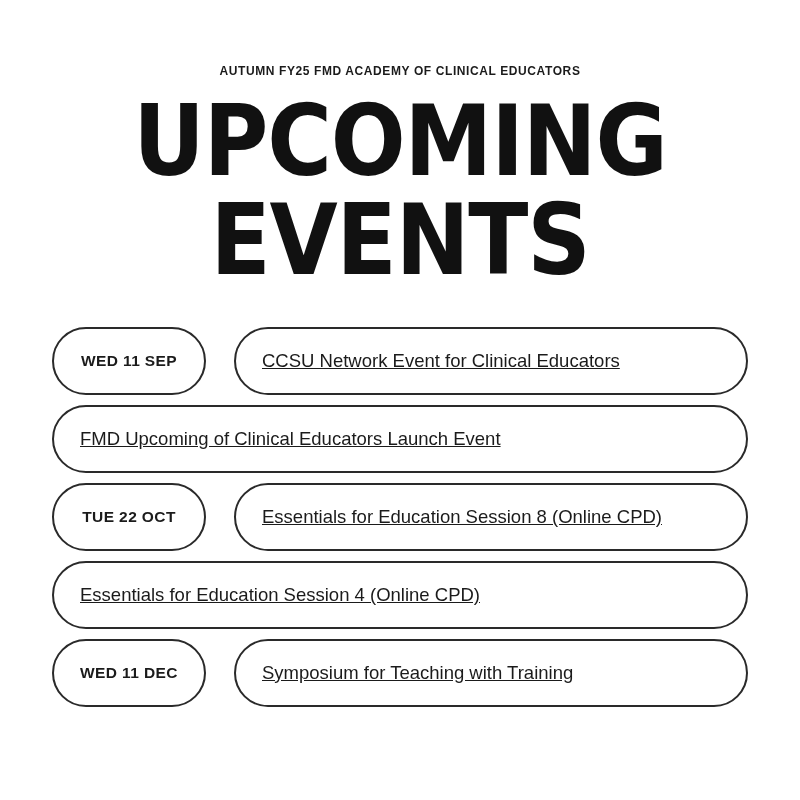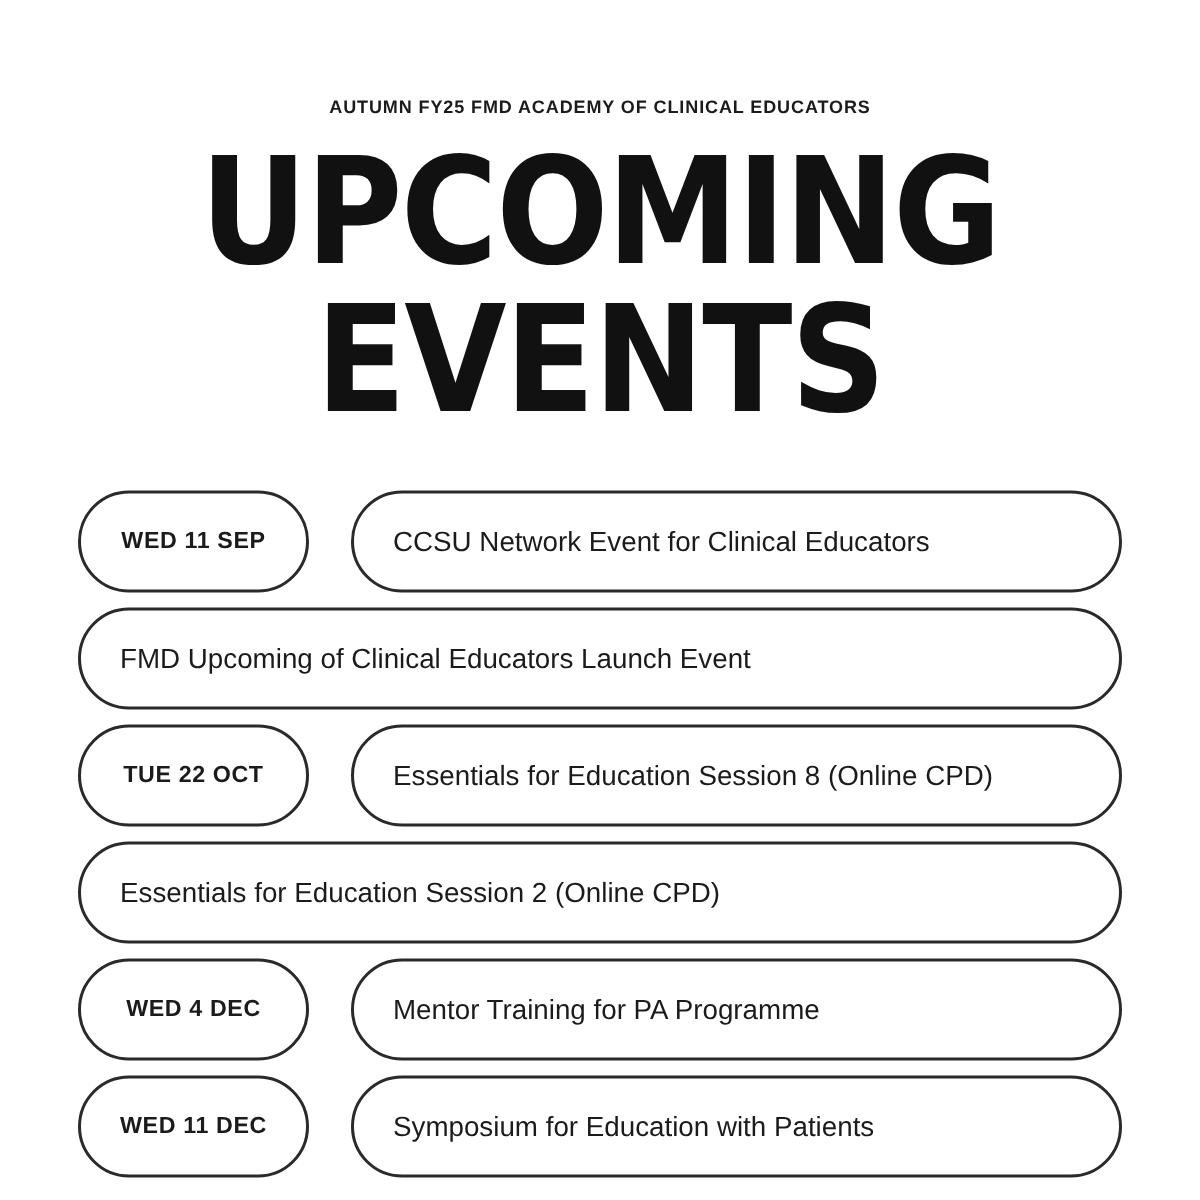--- a/index.html
+++ b/index.html
@@ -85,20 +85,21 @@
     display: flex;
     align-items: center;
     padding: 0 26px;
     font-size: 18.5px;
     font-weight: 400;
     color: #1b1b1b;
     background: #ffffff;
     box-sizing: border-box;
     white-space: nowrap;
     overflow: hidden;
+    text-decoration: underline;
   }
 </style>
 </head>
 <body>
 
 <div class="poster">
 
   <div class="kicker">Autumn FY25 FMD Academy of Clinical Educators</div>
 
   <h1 class="headline">Upcoming Events</h1>
@@ -113,27 +114,23 @@
     <div class="event-row">
       <div class="title-pill">FMD Upcoming of Clinical Educators Launch Event</div>
     </div>
 
     <div class="event-row">
       <div class="date-pill">TUE 22 OCT</div>
       <div class="title-pill">Essentials for Education Session 8 (Online CPD)</div>
     </div>
 
     <div class="event-row">
-      <div class="title-pill">Essentials for Education Session 2 (Online CPD)</div>
+      <div class="title-pill">Essentials for Education Session 4 (Online CPD)</div>
     </div>
 
-    <div class="event-row">
-      <div class="date-pill">WED 4 DEC</div>
-      <div class="title-pill">Mentor Training for PA Programme</div>
-    </div>
 
     <div class="event-row">
       <div class="date-pill">WED 11 DEC</div>
-      <div class="title-pill">Symposium for Education with Patients</div>
+      <div class="title-pill">Symposium for Teaching with Training</div>
     </div>
 
   </div>
 </div>
 
 </body></html>

